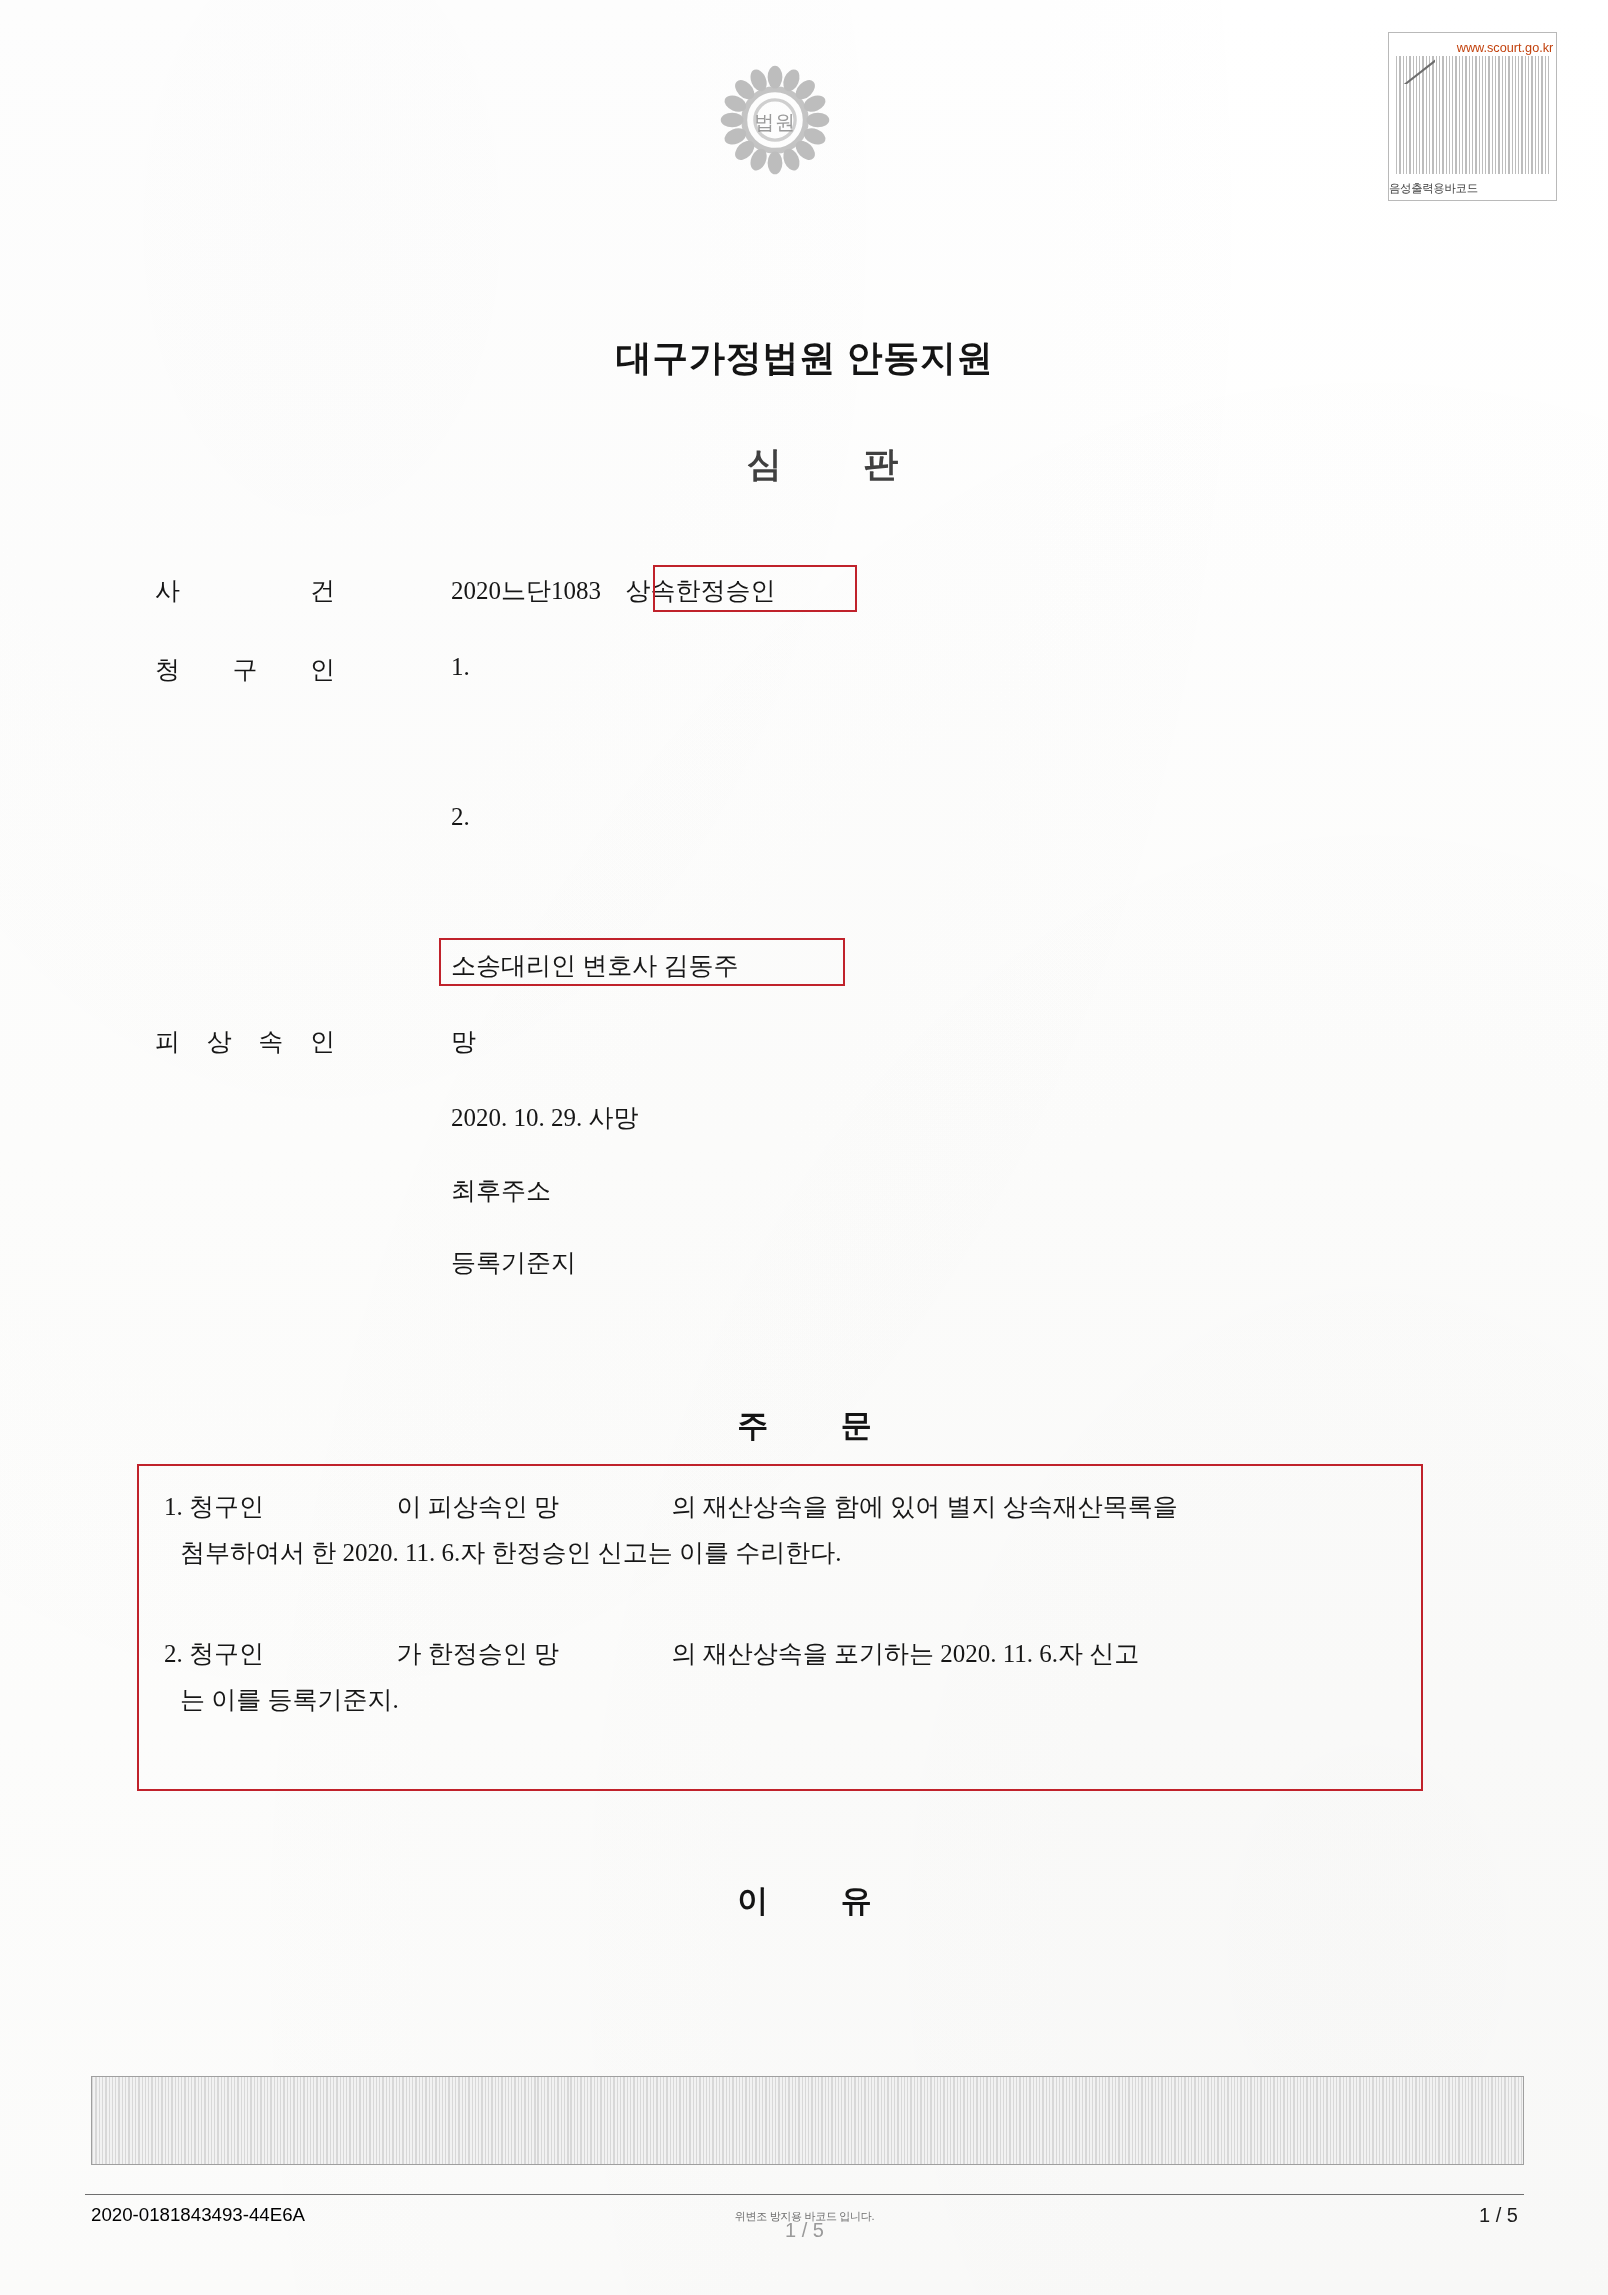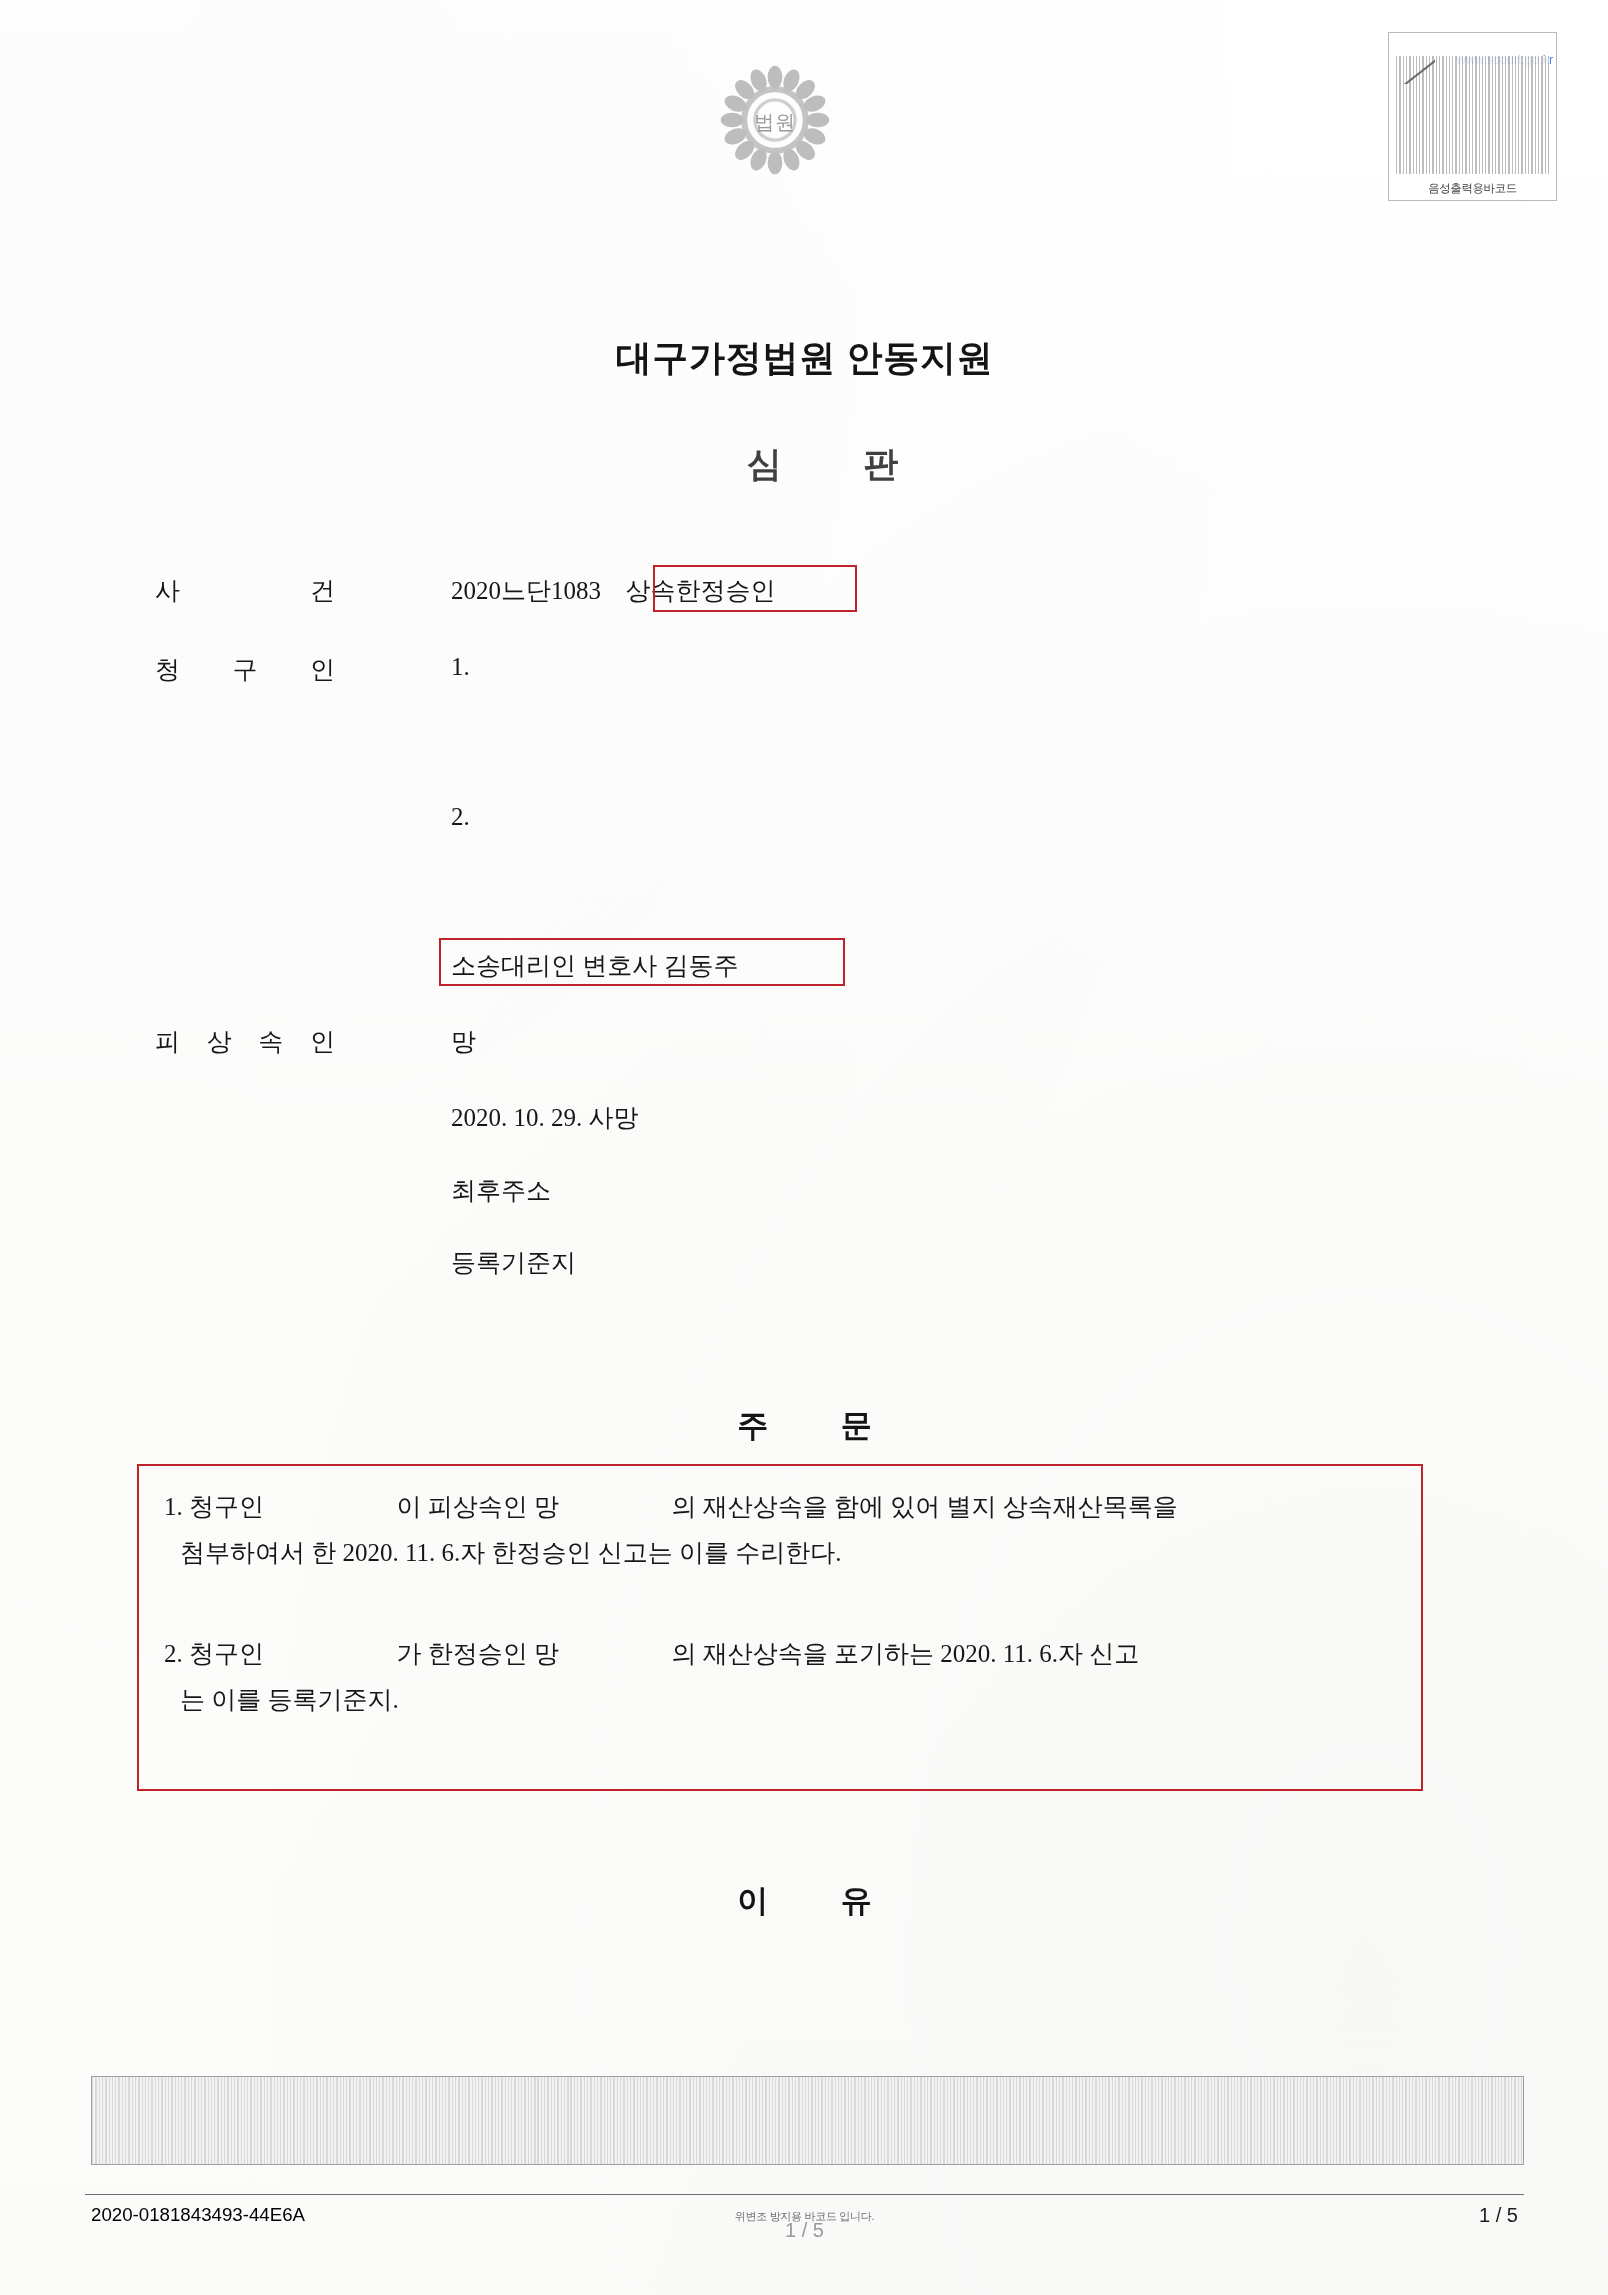--- a/index.html
+++ b/index.html
@@ -53,43 +53,43 @@
     position: absolute;
     right: 52px;
     top: 32px;
     width: 167px;
     height: 167px;
     border: 0.7px solid #b9b9b9;
     background: #fff;
   }
   .barcode-url {
     position: absolute;
-    top: 20px;
+    top: 8px;
     left: 0; right: 2.7px;
     text-align: right;
     font-size: 12.7px;
     font-family: "Liberation Sans", sans-serif;
-    color: #3b82f6;
+    color: #c2410c;
   }
   .barcode-grid {
     position: absolute;
     left: 6.7px;
     top: 23px;
     width: 154px;
     height: 118px;
     background:
       repeating-linear-gradient(90deg, #b2b2b2 0 1.3px, #ffffff 1.3px 3.3px),
       repeating-linear-gradient(0deg, #9d9d9d 0 1.3px, rgba(255,255,255,0) 1.3px 4px);
     opacity: 0.85;
   }
   .barcode-caption {
     position: absolute;
     left: 0; right: 0;
     bottom: 4px;
-    text-align: center;
+    text-align: left;
     font-size: 11.4px;
     font-family: "Liberation Sans", sans-serif;
     color: #3a3a3a;
     letter-spacing: -0.3px;
   }
   .barcode-slash {
     position: absolute;
     left: 9.4px;
     top: 24px;
     width: 37px;

